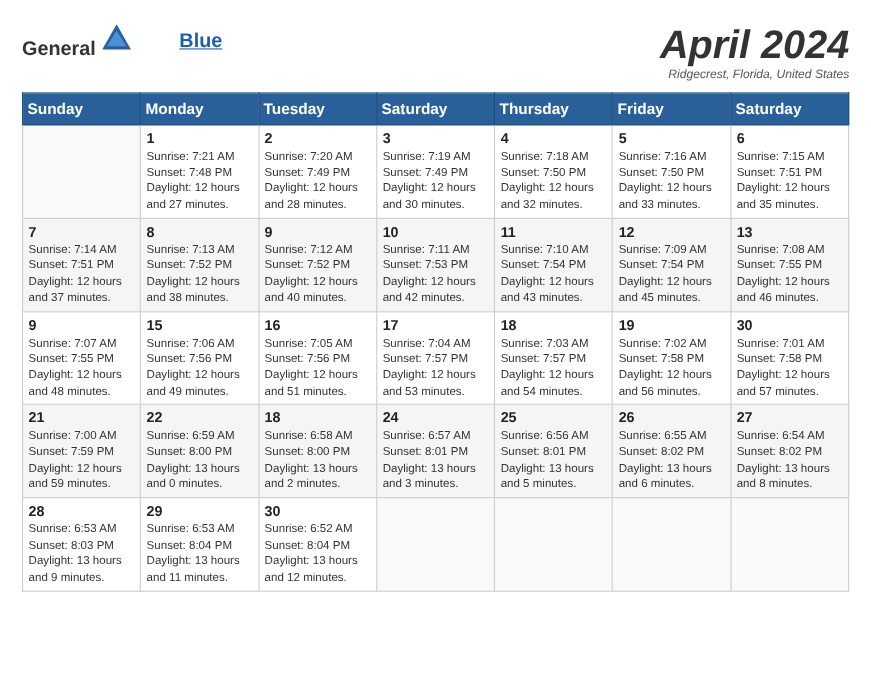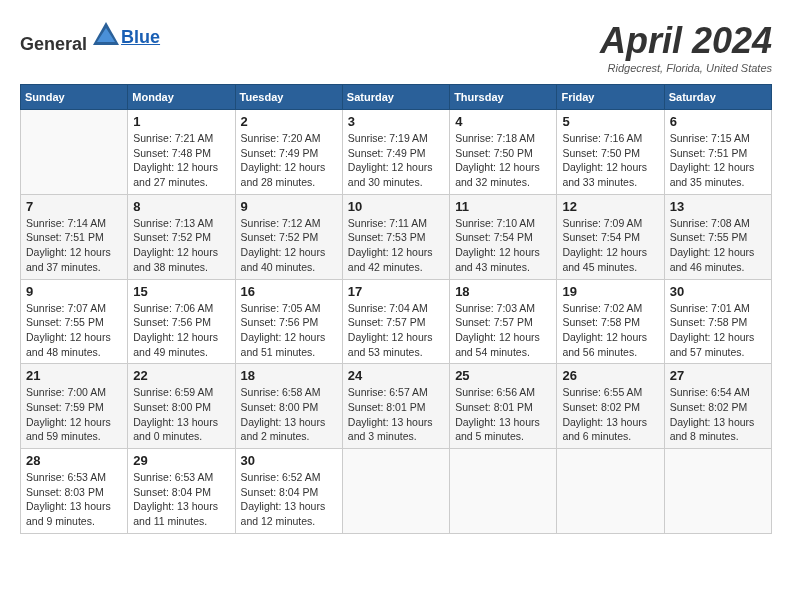--- a/index.html
+++ b/index.html
@@ -12,20 +12,21 @@
     }
     .header-area {
       display: flex;
       justify-content: space-between;
       align-items: flex-start;
       margin-bottom: 10px;
     }
     .logo {
       display: flex;
       align-items: center;
+      gap: 42px;
     }
     .logo-text-general {
       font-size: 18px;
       font-weight: bold;
       color: #333;
     }
     .logo-text-blue {
       font-size: 18px;
       font-weight: bold;
       color: #1a5fb4;
@@ -52,21 +53,21 @@
     .calendar {
       width: 100%;
       border-collapse: collapse;
       font-size: 11px;
     }
     .calendar thead th {
       background-color: #2a6099;
       color: white;
       padding: 6px 4px;
       text-align: left;
-      font-size: 11px;
+      font-size: 14px;
       font-weight: bold;
       border: 1px solid #1e4d7a;
     }
     .calendar tbody td {
       border: 1px solid #ccc;
       padding: 4px 5px;
       vertical-align: top;
       width: 107px;
       height: 80px;
     }

